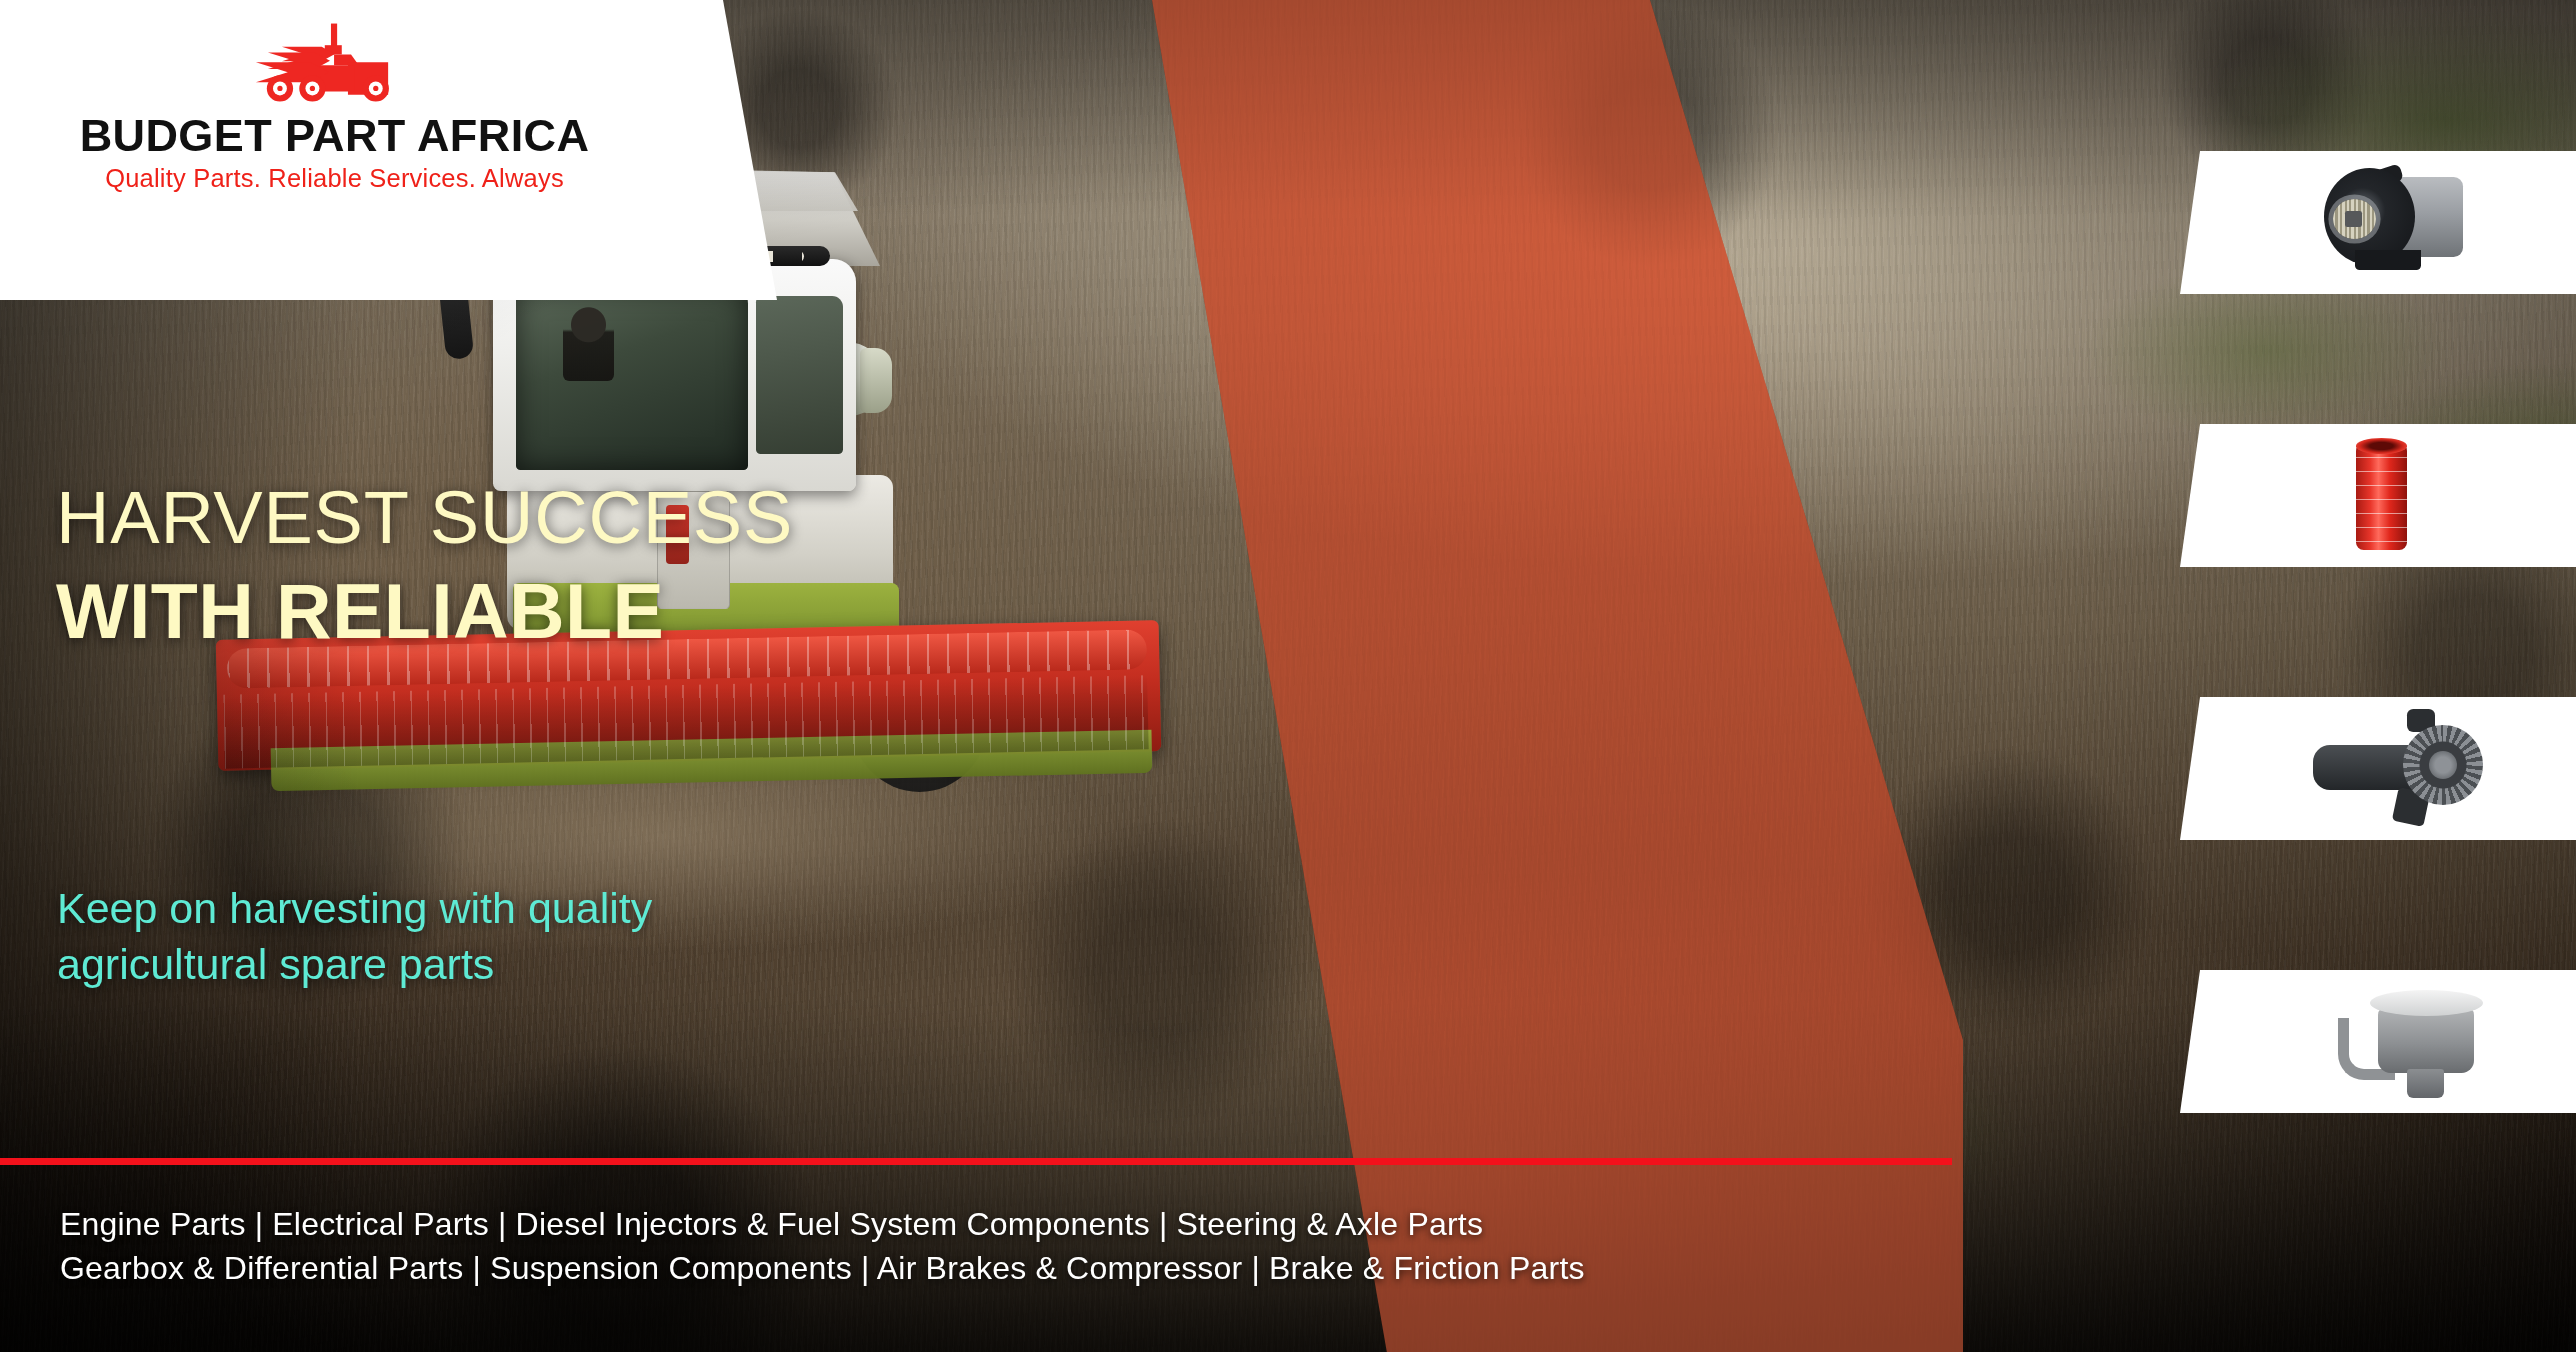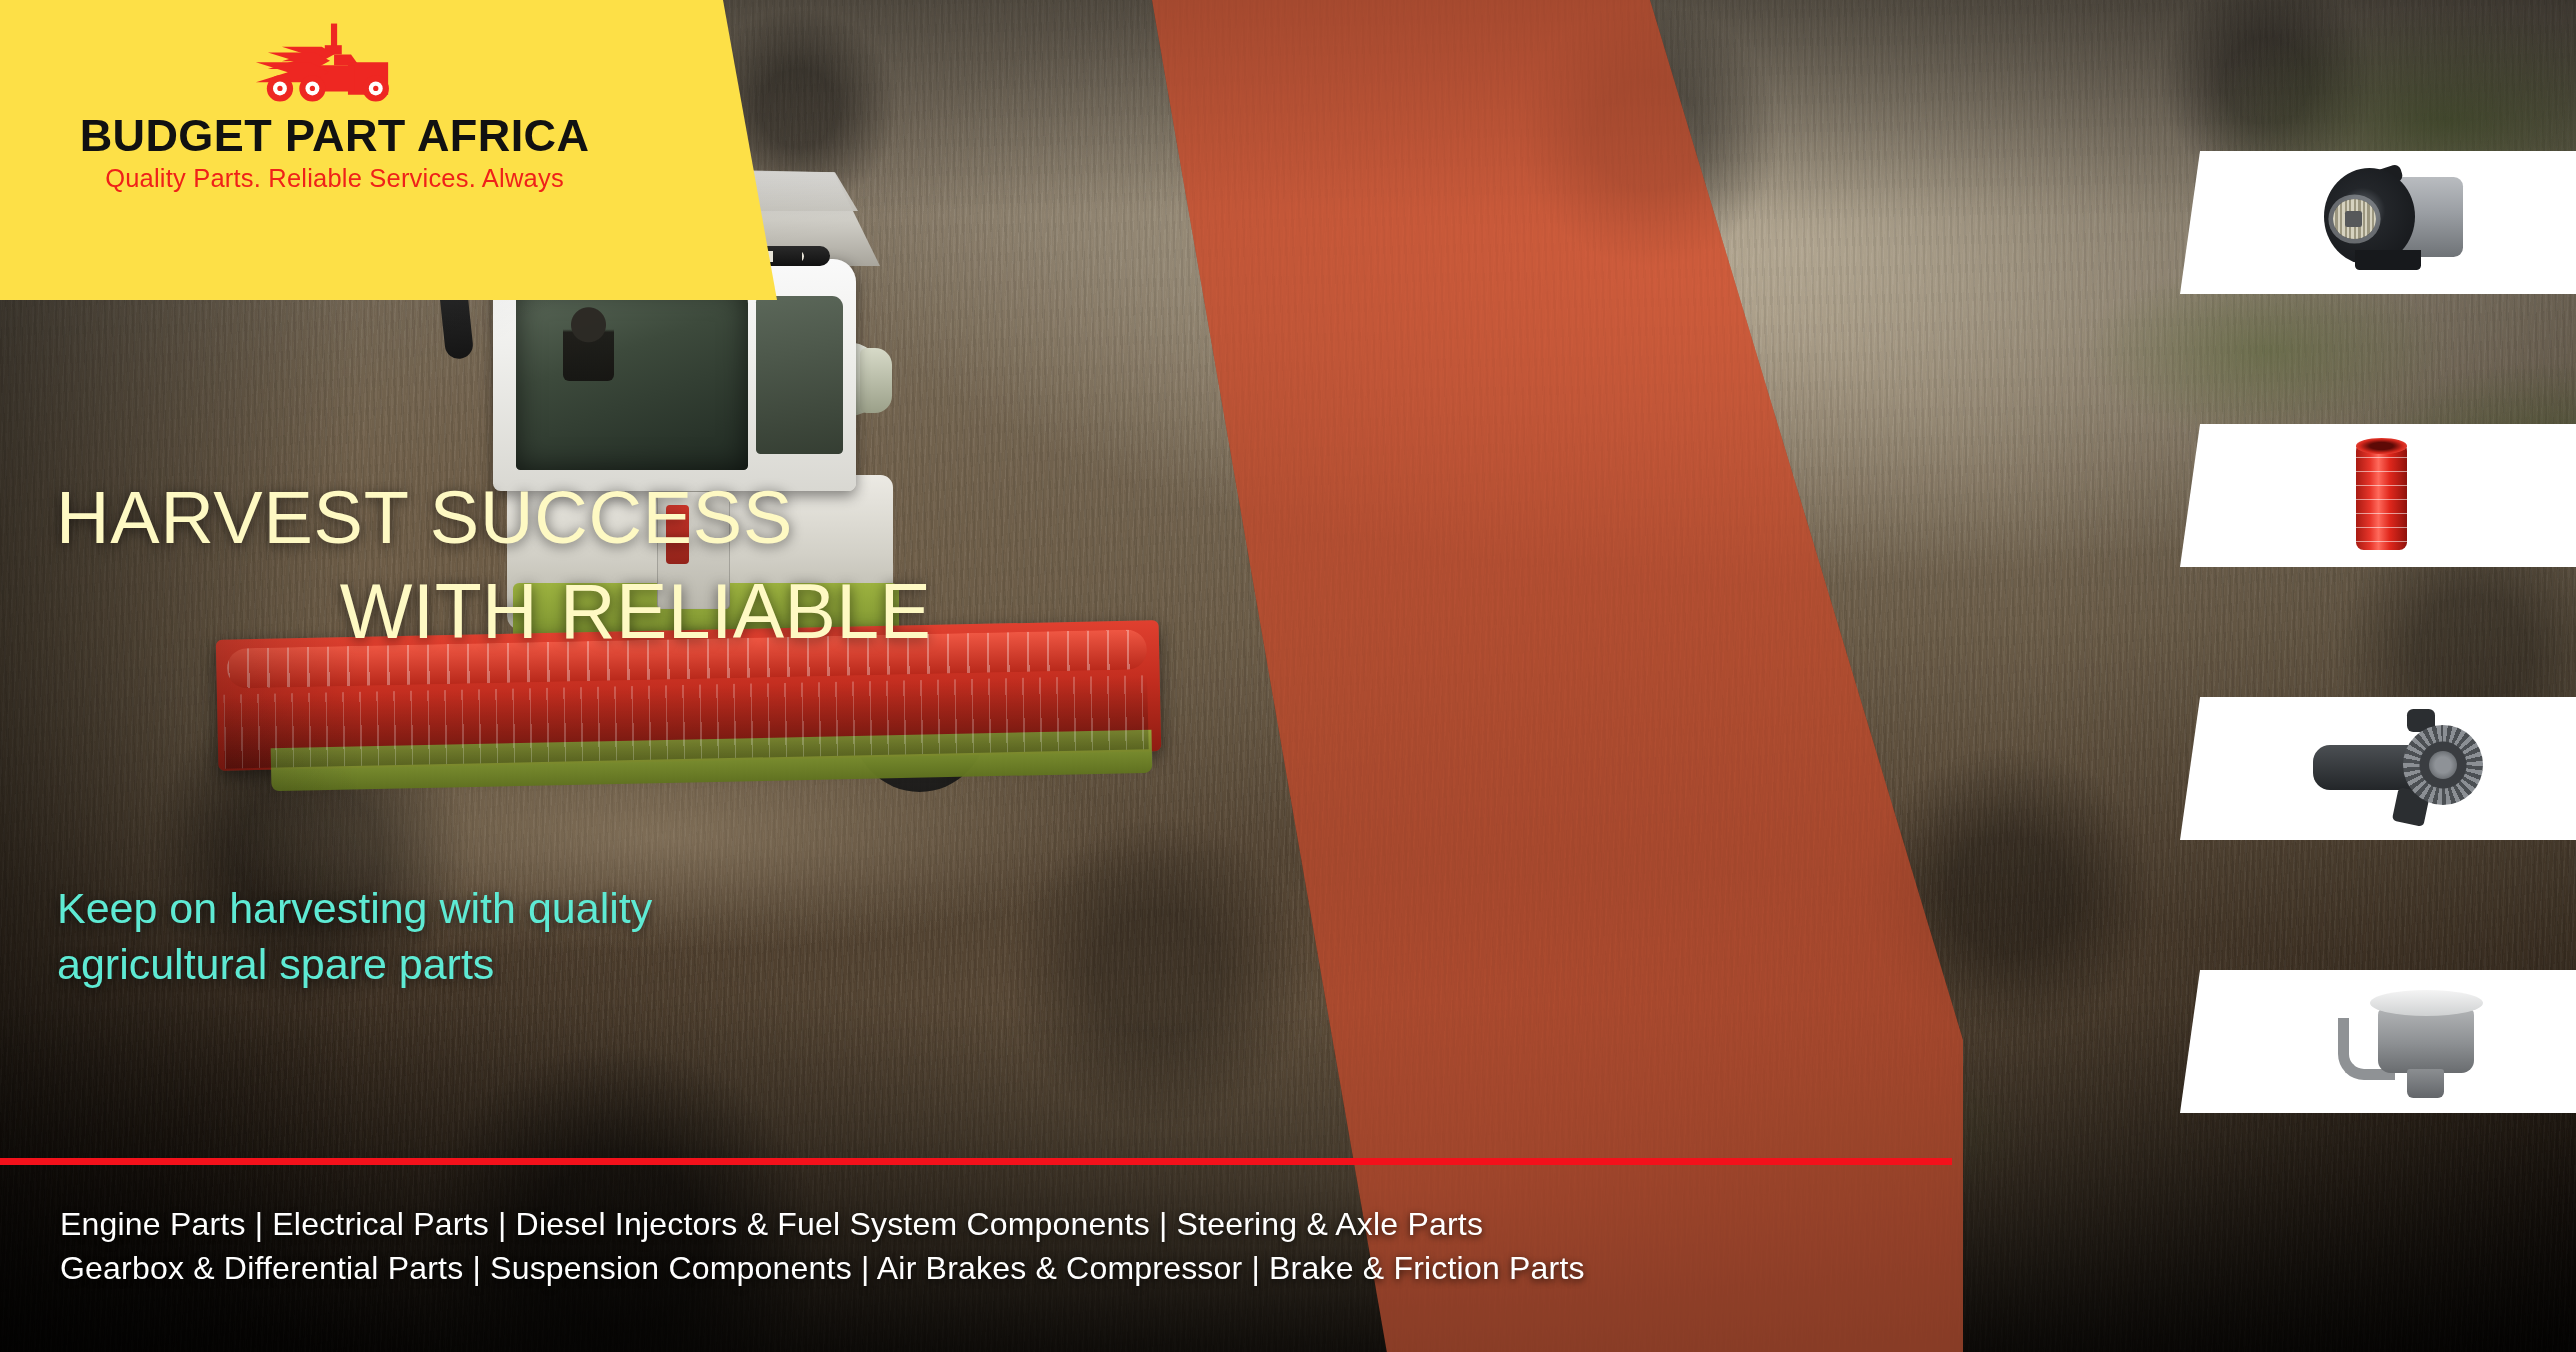--- a/index.html
+++ b/index.html
@@ -197,21 +197,21 @@
     border-radius:50%;opacity:.92;
   }
   .dust{
     left:-201px;top:541px;width:1082px;height:325px;
     background:radial-gradient(ellipse 60% 50% at 40% 40%, rgba(190,170,140,.35) 0%, rgba(190,170,140,0) 70%);
   }
 
   
   .logo-panel{
     position:absolute;left:0;top:0;width:777px;height:301px;
-    background:#fde047;
+    background:#ffffff;
     clip-path:polygon(0 0, 723px 0, 777px 300px, 0 300px);
   }
   .logo-mark{position:absolute;left:232px;top:21.6px;width:201px;height:85px;}
   .logo-title{
     position:absolute;left:0;right:108px;top:110px;
     text-align:center;color:#111;
     font-size:45px;font-weight:700;letter-spacing:0.4px;
     font-family:"Liberation Sans", sans-serif;
   }
   .logo-tag{
@@ -220,23 +220,22 @@
     font-size:25.5px;font-weight:400;letter-spacing:0.2px;
   }
 
   
   .headline{position:absolute;left:56px;top:479px;width:1159px;color:#fef9c3;}
   .hl1{
     font-size:74px;font-weight:400;letter-spacing:0.8px;line-height:1.06;
     text-shadow:0 2.3px 12.4px rgba(0,0,0,.62);
   }
   .hl2,.hl3{
-    font-size:77px;font-weight:400;letter-spacing:0.4px;line-height:1.12;
+    font-size:77px;font-weight:700;letter-spacing:0.4px;line-height:1.12;
     text-shadow:0 2.3px 12.4px rgba(0,0,0,.62);
-    text-align:center;
   }
   .hl2{margin-top:10.8px;}
   .hl3{margin-top:4.6px;}
 
   .subhead{
     position:absolute;left:57px;top:881px;width:927px;
     color:#5eead4;font-size:43px;font-weight:400;line-height:1.30;
     text-shadow:0 2.3px 10.8px rgba(0,0,0,.6);
   }
 

